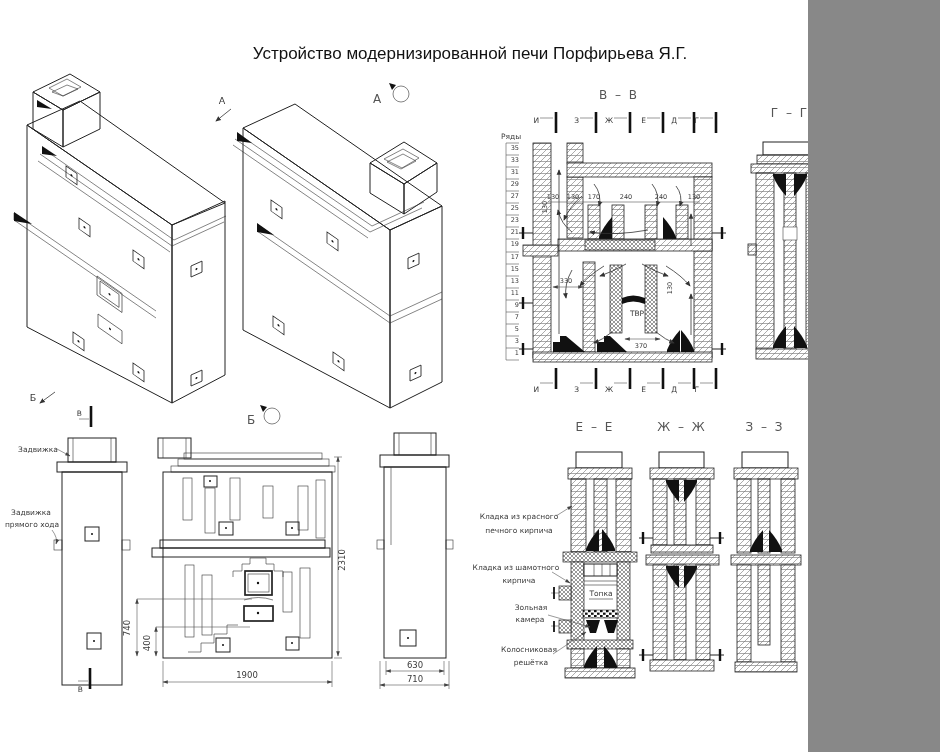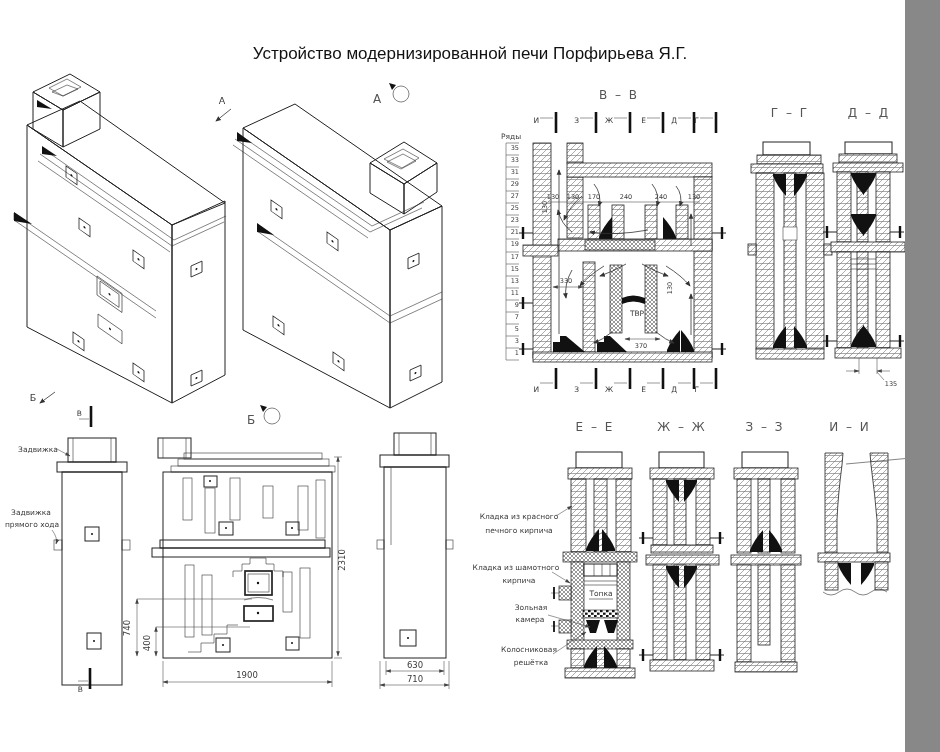--- a/index.html
+++ b/index.html
@@ -1,16 +1,16 @@
 <!DOCTYPE html>
 <html><head>
 <meta charset="utf-8">
 <style>
   html,body{margin:0;padding:0;background:#888;}
-  #page{position:relative;width:905px;height:752px;background:#fff;overflow:hidden;
+  #page{position:relative;width:808px;height:752px;background:#fff;overflow:hidden;
         font-family:"DejaVu Sans",sans-serif;}
   .title{position:absolute;left:0;top:44px;width:940px;text-align:center;
          font-size:17px;color:#111;font-family:"Liberation Sans","DejaVu Sans",sans-serif;}
   svg{position:absolute;left:0;top:0;}
   svg text{font-family:"DejaVu Sans",sans-serif;fill:#3a3a3a;}
   .w{fill:url(#pb);stroke:#222;stroke-width:.8;}
   .x{fill:url(#px);stroke:#222;stroke-width:.7;}
   .g{fill:url(#pg);stroke:#222;stroke-width:.6;}
   .o{fill:none;stroke:#222;stroke-width:1;}
   .o2{fill:none;stroke:#222;stroke-width:1.7;}

